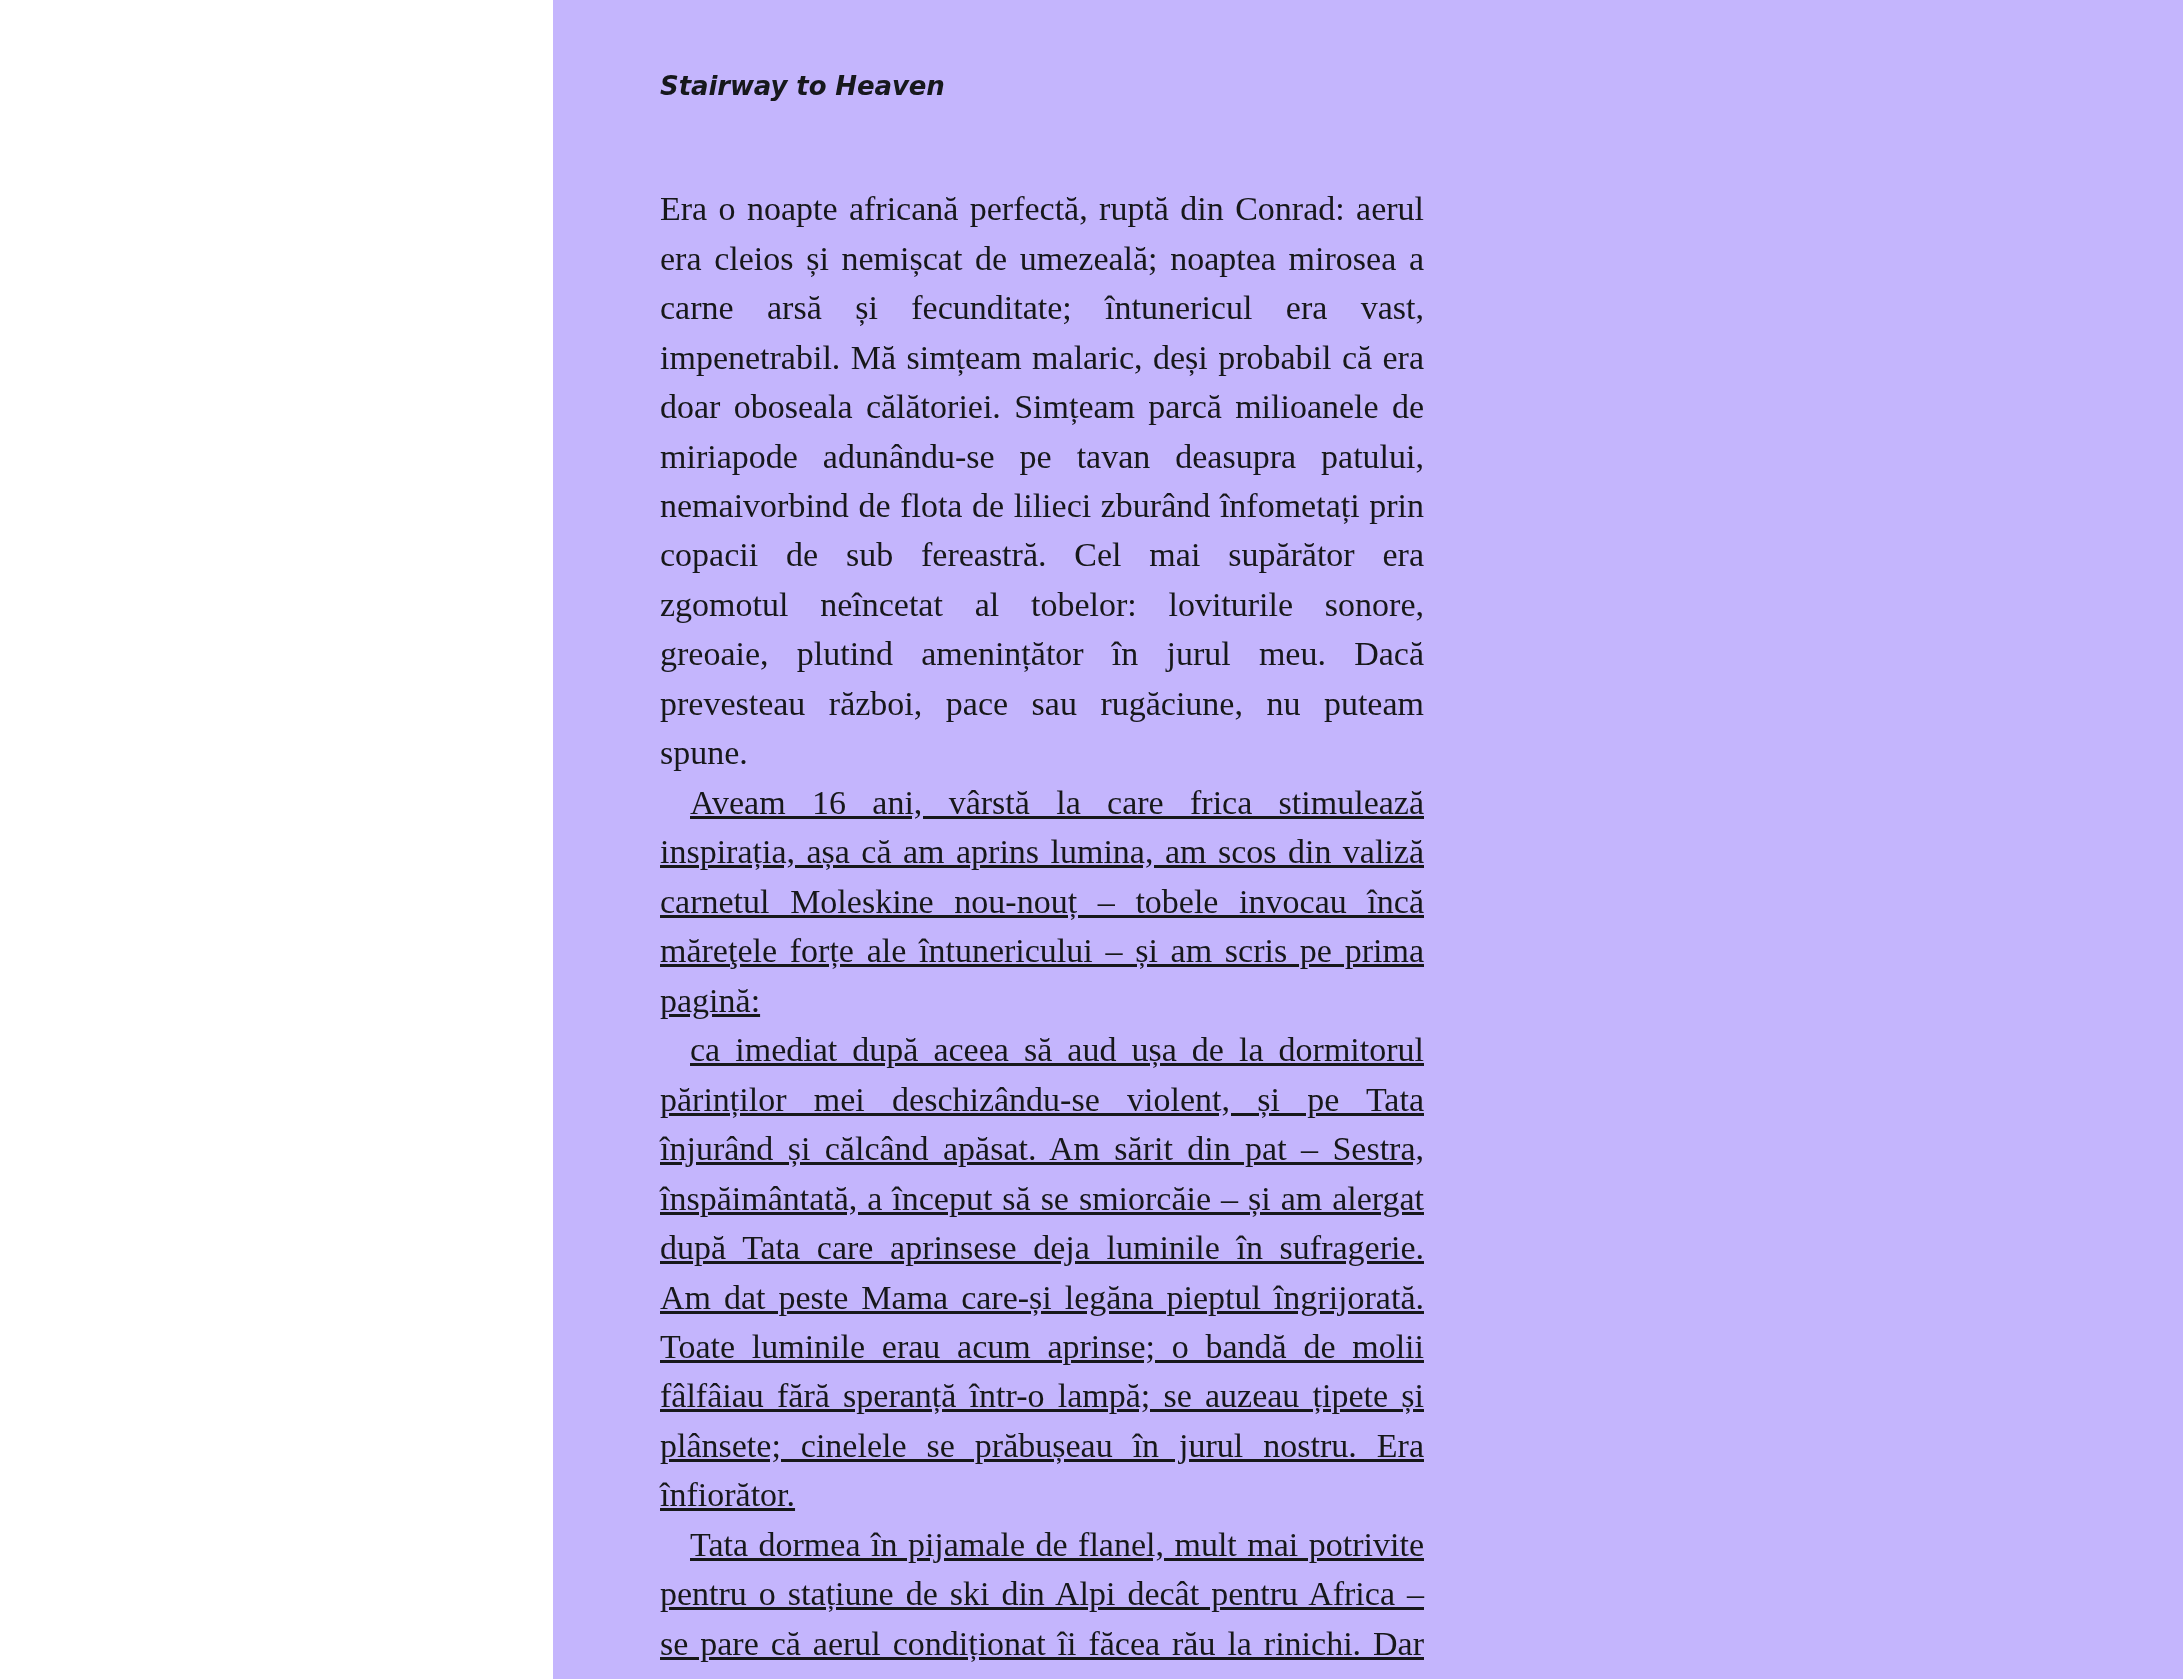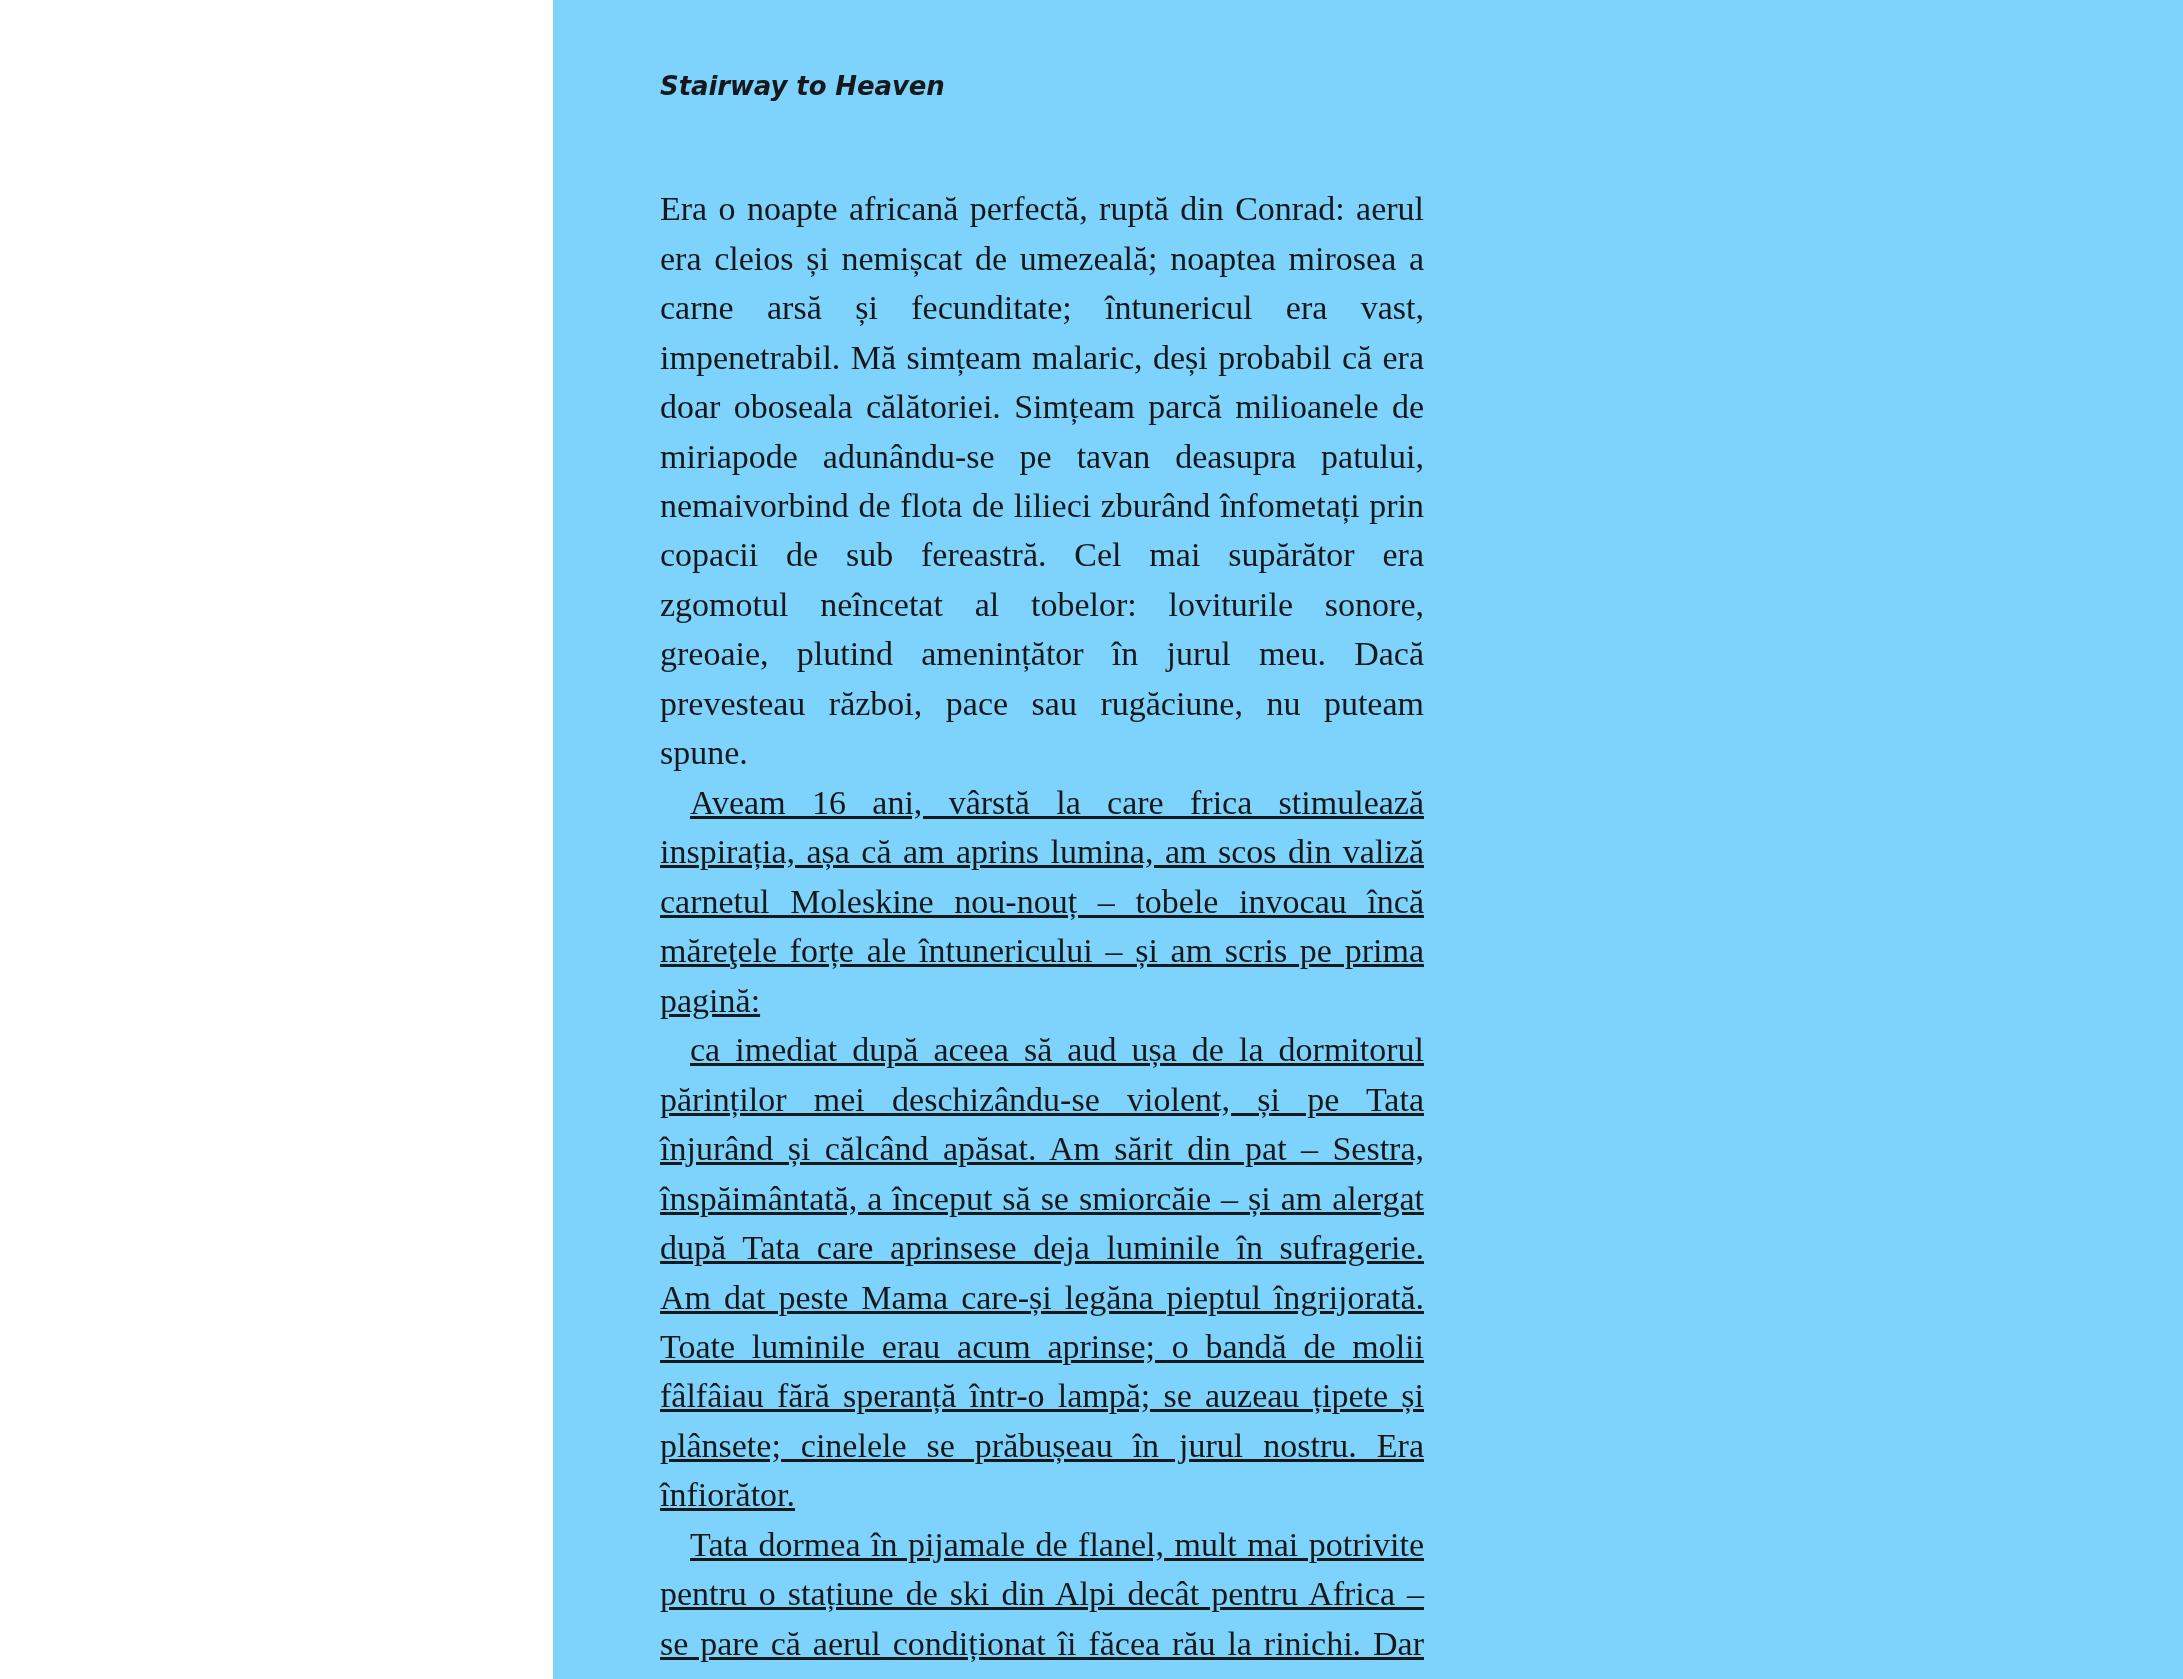--- a/index.html
+++ b/index.html
@@ -37,21 +37,21 @@
     top: 0;
     width: 1.4px;
     height: 1679px;
     background: #b9b9b9;
   }
 
   .page-right {
     position: relative;
     flex: 1;
     height: 100%;
-    background: #7dd3fc;
+    background: #c4b5fd;
   }
 
   .text-block {
     position: absolute;
     left: 107px;
     top: 71px;
     width: 764px;
   }
 
   .running-head {

